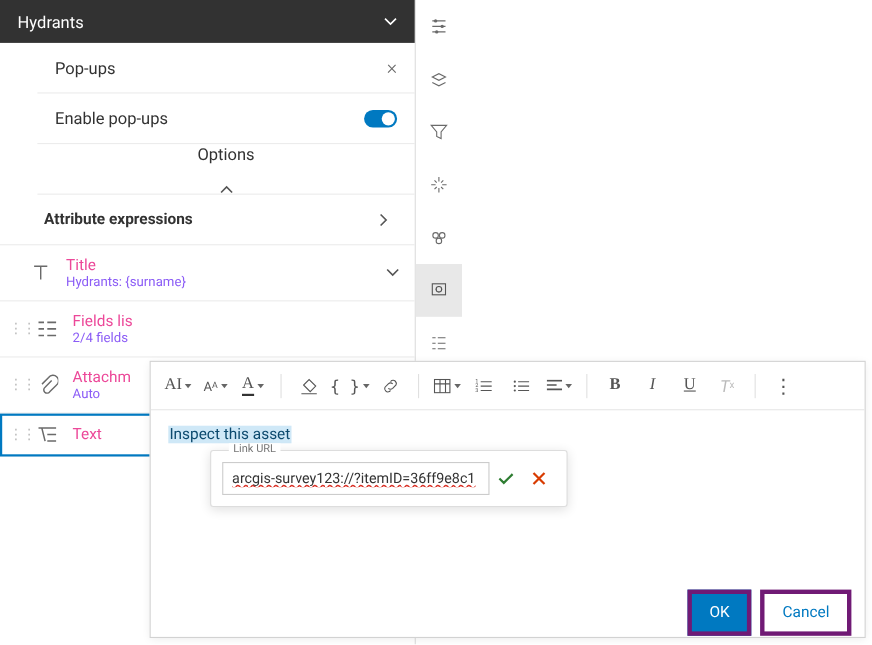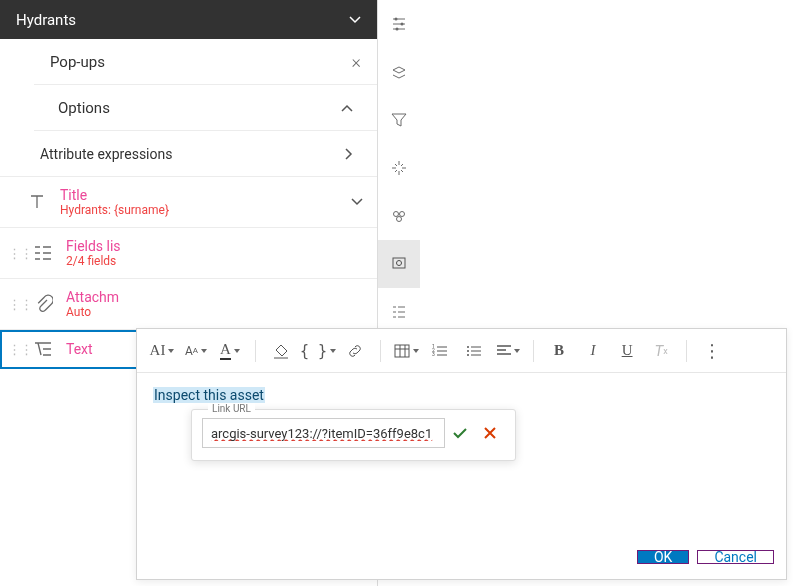--- a/index.html
+++ b/index.html
@@ -2,47 +2,47 @@
 <html><head>
 <meta charset="utf-8">
 <style>
   * { box-sizing: border-box; margin: 0; padding: 0; font-family: -apple-system, BlinkMacSystemFont, "Segoe UI", Roboto, Arial, sans-serif; }
   body { width: 793px; height: 586px; background: #fff; position: relative; font-size: 14px; color: #323232; }
   .left-panel { width: 378px; height: 586px; border-right: 1px solid #dcdcdc; }
   .layer-header { background: #323232; color: #fff; display: flex; align-items: center; justify-content: space-between; padding: 0 16px; height: 39px; font-size: 15px; }
   .section-row { display: flex; align-items: center; justify-content: space-between; padding: 0 16px; height: 46px; border-bottom: 1px solid #ececec; font-size: 15px; margin-left: 34px; }
   .toggle { width: 30px; height: 16px; background: #0079c1; border-radius: 8px; position: relative; }
   .toggle::after { content:""; position:absolute; right:2px; top:2px; width:12px; height:12px; background:#fff; border-radius:50%; }
-  .options-row { padding: 0 24px; }
-  .attr-row { padding: 0 24px 0 40px; height: 46px; display:flex; align-items:center; justify-content:space-between; border-bottom:1px solid #ececec; }
+  .options-row { padding: 0 24px; flex-direction: column; }
+  .attr-row { padding: 0 24px 0 40px; height: 46px; display:flex; align-items:center; justify-content:space-between; border-bottom:1px solid #ececec;font-weight:bold; }
   .content-item { display:flex; align-items:center; padding: 10px 14px 10px 8px; border-bottom:1px solid #ececec; gap:10px; position:relative; }
   .content-item.selected { outline: 2px solid #0079c1; outline-offset: -2px; }
   .drag-handle { width:12px; color:#bbb; font-size:13px; letter-spacing:-1px; cursor:grab; }
   .item-icon { width:26px; display:flex; align-items:center; justify-content:center; color:#6a6a6a; }
   .item-text { flex:1; }
   .item-title { font-size: 14px; color:#ec4899; }
-  .item-sub { font-size: 12px; color:#ef4444; }
+  .item-sub { font-size: 12px; color:#8b5cf6; }
   .chev { color:#6a6a6a; }
   .right-toolbar { position:absolute; left:378px; top:0; width:42px; height:586px; display:flex; flex-direction:column; align-items:center; gap:0; }
   .tool-btn { width:42px; height:48px; display:flex; align-items:center; justify-content:center; color:#6a6a6a; }
   .tool-btn.active { background:#e8e8e8; }
   .editor-panel { position:absolute; left:136px; top:328px; width:651px; height:252px; background:#fff; border:1px solid #d2d2d2; box-shadow: 0 2px 8px rgba(0,0,0,0.08); }
   .editor-toolbar { height:44px; border-bottom:1px solid #e6e6e6; display:flex; align-items:center; padding: 0 10px; gap:4px; }
   .tbtn { min-width:30px; height:30px; display:flex; align-items:center; justify-content:center; color:#555; border-radius:3px; font-size:15px; }
   .tbtn.small-caret::after { content:""; border-left:3px solid transparent; border-right:3px solid transparent; border-top:4px solid #666; margin-left:3px; }
   .divider { width:1px; height:22px; background:#e0e0e0; margin: 0 6px; }
   .editor-body { padding: 14px 16px; height: 160px; position:relative; }
   .selected-text { background:#cfe8f7; color:#0c4a6e; padding: 0 1px; }
-  .link-popover { position:absolute; left:54px; top:36px; width:325px; height:52px; background:#fff; border:1px solid #ddd; border-radius:3px; box-shadow:0 2px 10px rgba(0,0,0,0.12); display:flex; padding:8px 10px; gap:0; }
+  .link-popover { position:absolute; left:54px; top:36px; width:325px; height:52px; background:#fff; border:1px solid #ddd; border-radius:3px; box-shadow:0 2px 10px rgba(0,0,0,0.12); display:flex; align-items:center; padding:8px 10px; gap:0; }
   .link-label { position:absolute; top:-7px; left:16px; background:#fff; padding:0 4px; font-size:10px; color:#777; }
   .link-input { flex:1; height:30px; border:1px solid #ccc; padding:0 8px; font-size:13px; font-family:inherit; color:#333; text-decoration: underline wavy #d93025; text-decoration-skip-ink: none; }
   .check-btn svg { stroke:#2e7d32; }
   .x-btn svg { stroke:#d83b01; }
   .editor-footer { height:48px; display:flex; align-items:center; justify-content:flex-end; gap:8px; padding:0 12px; }
-  .btn { height:14px; padding:0 16px; border:1px solid #701a75; background:#fff; color:#0079c1; font-size:14px; display:flex; align-items:center; cursor:pointer; }
+  .btn { height:42px; padding:0 16px; border:4px solid #701a75; background:#fff; color:#0079c1; font-size:14px; display:flex; align-items:center; cursor:pointer; }
   .btn.primary { background:#0079c1; color:#fff; }
   svg { display:block; }
   .close-x { font-size:18px; color:#6a6a6a; font-weight:300; }
 </style>
 </head>
 <body>
 
 <div class="left-panel">
   <div class="layer-header">
     <span>Hydrants</span>
@@ -51,20 +51,24 @@
           <path d="M1 1l5 5 5-5" stroke="#fff" stroke-width="1.5" fill="none"></path>
         </svg>
       </span>
   </div>
 
   <div class="section-row">
     <span>Pop-ups</span>
     <span class="close-x">×</span>
   </div>
 
+  <div class="section-row">
+    <span>Enable pop-ups</span>
+    <div class="toggle"></div>
+  </div>
 
   <div class="section-row options-row">
     <span>Options</span>
     <span class="chev">
         <svg width="12" height="8" viewBox="0 0 12 8">
           <path d="M1 7l5-5 5 5" stroke="#555" stroke-width="1.5" fill="none"></path>
         </svg>
       </span>
   </div>
 

